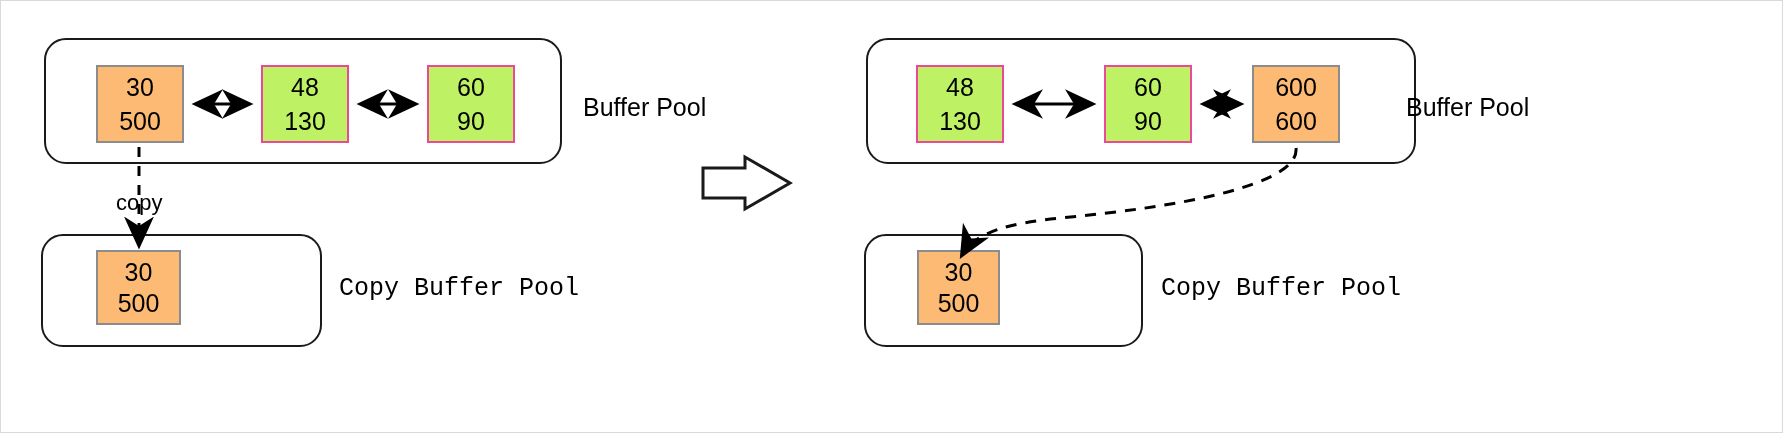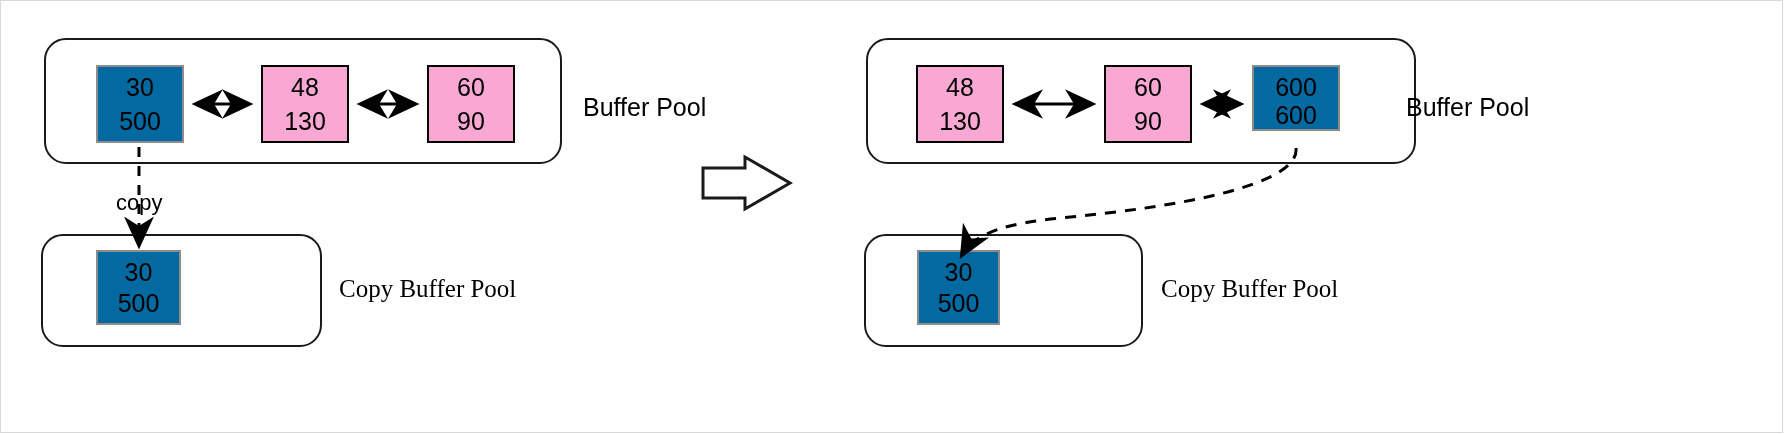--- a/index.html
+++ b/index.html
@@ -28,31 +28,31 @@
   .panel {
     position: absolute;
     box-sizing: border-box;
     border: 2px solid #1a1a1a;
     border-radius: 22px;
     background: #ffffff;
   }
   .node {
     position: absolute;
     box-sizing: border-box;
-    border: 2px solid #000000;
-    background: #f9a8d4;
+    border: 2px solid #ec4899;
+    background: #bef264;
     display: flex;
     flex-direction: column;
     justify-content: space-between;
     align-items: center;
     padding: 6px 0 6px 0;
   }
   .node.highlight {
     border: 2px solid #8c8c8c;
-    background: #0369a1;
+    background: #fdba74;
   }
   .node .val {
     font-size: 25px;
     line-height: 28px;
     color: #000000;
     font-family: "Liberation Sans", sans-serif;
   }
   .poollabel {
     position: absolute;
     font-size: 25px;
@@ -61,21 +61,21 @@
     white-space: nowrap;
     font-family: "Liberation Sans", sans-serif;
     text-align: right;
   }
   .copylabel {
     position: absolute;
     font-size: 25px;
     line-height: 30px;
     color: #000000;
     white-space: nowrap;
-    font-family: Liberation Serif, serif;
+    font-family: Liberation Mono, monospace;
   }
   .edgesvg {
     position: absolute;
     left: 0; top: 0;
     width: 1784px;
     height: 434px;
     pointer-events: none;
   }
 </style>
 </head>
@@ -120,21 +120,21 @@
   <div class="node" style="left:916px; top:65px; width:88px; height:78px;">
     <span class="val">48</span>
     <span class="val">130</span>
   </div>
 
   <div class="node" style="left:1104px; top:65px; width:88px; height:78px;">
     <span class="val">60</span>
     <span class="val">90</span>
   </div>
 
-  <div class="node highlight" style="left:1252px; top:65px; width:88px; height:66px;">
+  <div class="node highlight" style="left:1252px; top:65px; width:88px; height:78px;">
     <span class="val">600</span>
     <span class="val">600</span>
   </div>
 
   <div class="poollabel" style="left:1406px; top:92px;">Buffer Pool</div>
 
   <div class="panel" style="left:864px; top:234px; width:279px; height:113px;"></div>
 
   <div class="node highlight" style="left:917px; top:250px; width:83px; height:75px;">
     <span class="val">30</span>

